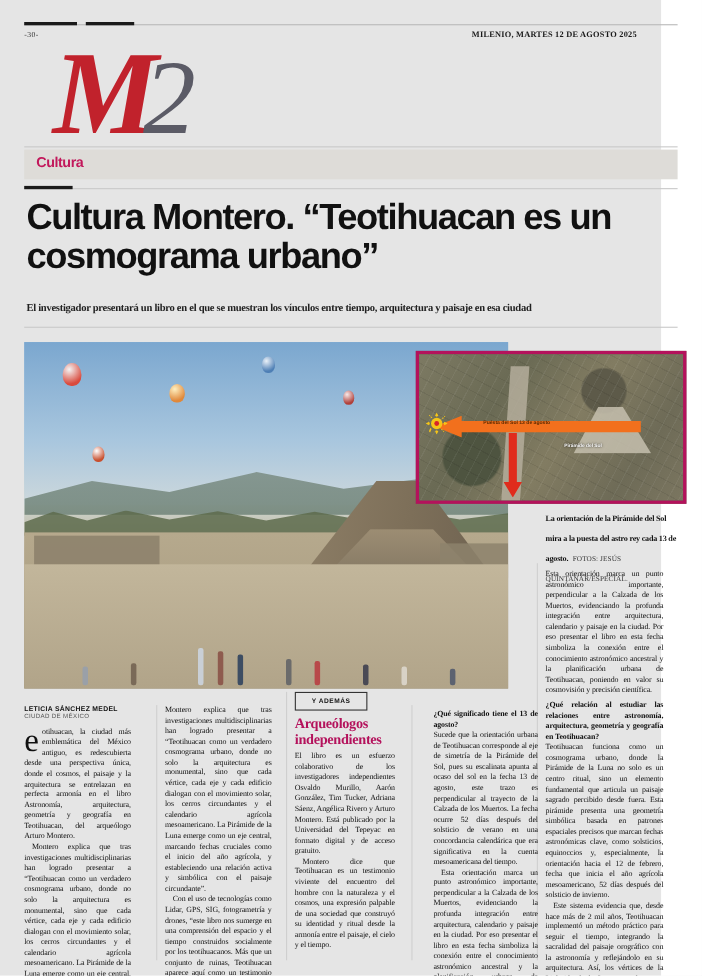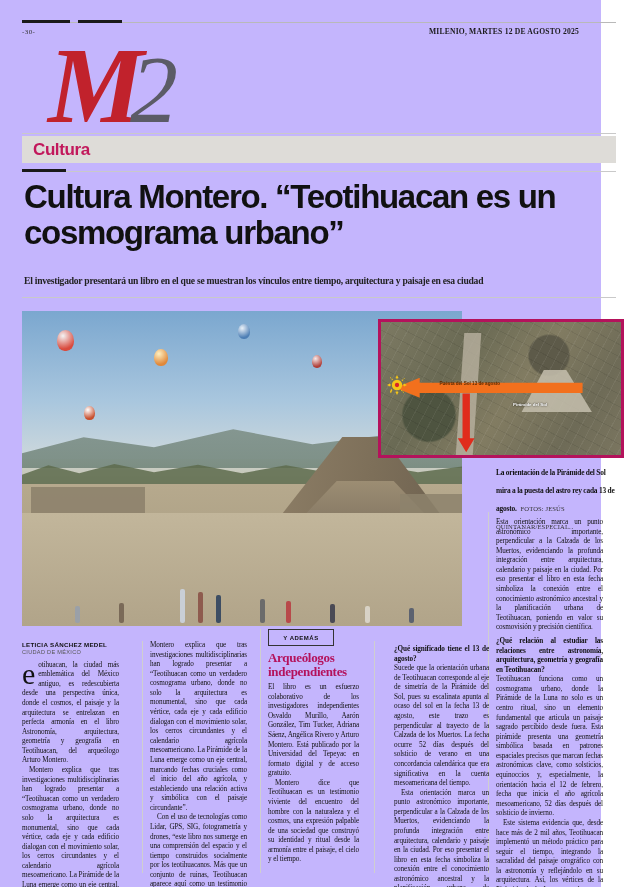--- a/index.html
+++ b/index.html
@@ -1,18 +1,18 @@
 <!DOCTYPE html>
 <html><head>
 <meta charset="utf-8">
 <style>
   html,body{margin:0;padding:0;background:#fff;}
   body{width:638px;height:887px;overflow:hidden;
        font-family:"Liberation Serif",serif;color:#1a1a1a;}
-  .page{position:relative;width:601px;height:887px;background:#c4b5fd;}
+  .page{position:relative;width:601px;height:887px;background:#e5e5e5;}
 
   
   .toprule{position:absolute;left:22px;top:22px;width:594px;height:1px;background:#b9b9b9;}
   .toprule-b1{position:absolute;left:22px;top:20px;width:48px;height:2.5px;background:#1a1a1a;}
   .toprule-b2{position:absolute;left:78px;top:20px;width:44px;height:2.5px;background:#1a1a1a;}
 
   .folio{position:absolute;left:22px;top:28px;font-size:7px;letter-spacing:.4px;color:#333;}
   .dateline{position:absolute;right:22px;top:27px;font-size:7.6px;font-weight:bold;
             letter-spacing:.2px;color:#1a1a1a;white-space:nowrap;}
 
@@ -21,21 +21,21 @@
   .mast-m{font-family:"Liberation Serif",serif;font-size:108px;font-weight:bold;
           color:#c1222c;letter-spacing:-4px;}
   .mast-2{font-family:"Liberation Serif",serif;font-size:96px;color:#5b5b66;
           letter-spacing:-2px;margin-left:-10px;}
 
   .rule2{position:absolute;left:22px;top:133px;width:594px;height:1px;background:#c9c9c9;}
 
   
   .kickerbar{position:absolute;left:22px;top:136px;width:594px;height:27px;background:#dedcd8;}
   .kicker{position:absolute;left:33px;top:140px;font-family:"Liberation Sans",sans-serif;
-          font-size:17px;font-weight:bold;color:#c2185b;letter-spacing:-.4px;}
+          font-size:13px;font-weight:bold;color:#c2185b;letter-spacing:-.4px;}
   .rule3{position:absolute;left:22px;top:171px;width:594px;height:1px;background:#c9c9c9;}
   .rule3b{position:absolute;left:22px;top:169px;width:44px;height:2.5px;background:#1a1a1a;}
 
   
   .headline{position:absolute;left:24px;top:179px;width:600px;
             font-family:"Liberation Sans",sans-serif;font-size:33px;line-height:1.1;
             letter-spacing:-1.3px;color:#111;}
   .hl-name{font-weight:bold;}
   .hl-quote{font-weight:bold;}
 

